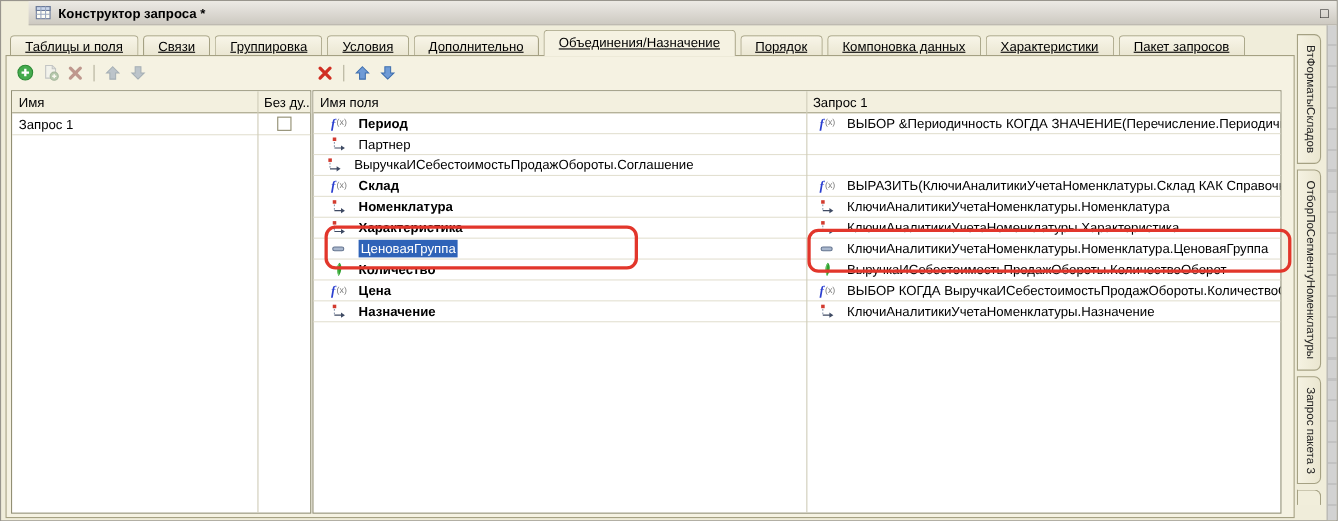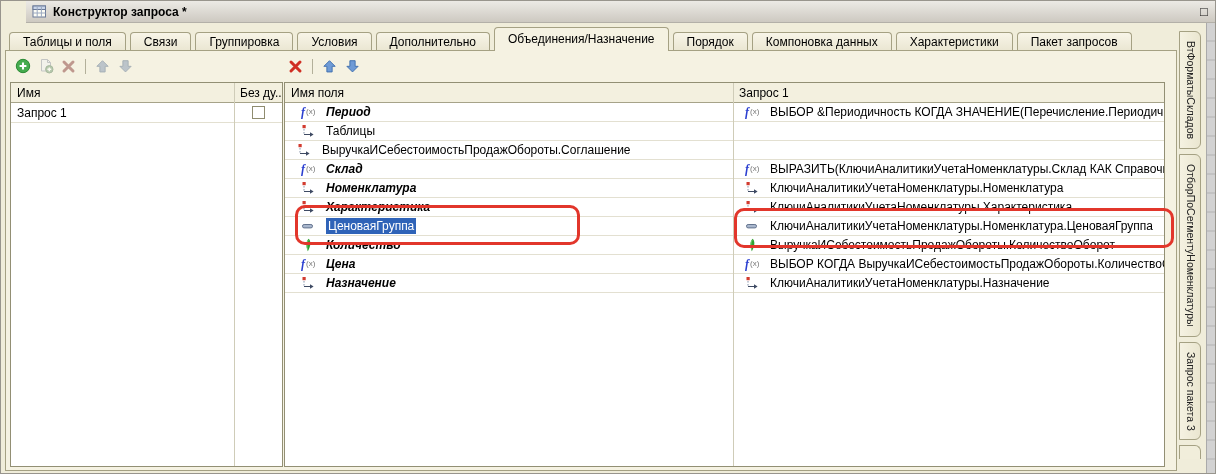--- a/index.html
+++ b/index.html
@@ -13,21 +13,21 @@
     background:linear-gradient(#eceae5,#cdc9c1);border-bottom:1px solid #b3b0a8;
     display:flex;align-items:center;padding:0 6px;margin-left:25px;}
   .title-icon{width:16px;height:16px;margin-right:5px;display:inline-flex;align-items:center;}
   .title-text{font-weight:bold;flex:1;}
   .win-btn{width:20px;text-align:center;font-weight:bold;font-size:13px;color:#111;cursor:default;}
 
   
   .tabbar{position:absolute;left:8px;top:26px;right:44px;height:23px;white-space:nowrap;}
   .tab{display:inline-block;height:20px;line-height:19px;padding:0 13px;margin-right:4px;
     background:linear-gradient(#f8f5e8,#e9e5d0);border:1px solid #a5a183;border-bottom:none;
-    border-radius:4px 4px 0 0;position:relative;top:3px;cursor:default;}
+    border-radius:4px 4px 0 0;position:relative;top:3px;cursor:default;text-decoration:underline;}
   .tab.active{background:#f5f2e2;top:0;height:24px;line-height:23px;z-index:6;}
 
   
   .content{position:absolute;left:4px;top:49px;width:1172px;height:421px;
     background:#f5f2e2;border:1px solid #a5a183;z-index:5;}
 
   
   .toolbar{position:absolute;height:20px;display:flex;align-items:center;gap:6px;}
   .tb-left{left:8px;top:5px;}
   .tb-right{left:281px;top:5px;}
@@ -47,21 +47,21 @@
   .qname{width:223px;padding:3px 0 0 6px;}
   .qchk{flex:1;display:flex;align-items:center;justify-content:center;}
   .checkbox{width:13px;height:13px;border:1px solid #8f8c6f;background:#fff;display:inline-block;}
 
   .frow{display:flex;height:19px;border-bottom:1px solid #e3e0d1;align-items:center;}
   .cell{display:flex;align-items:center;height:100%;overflow:hidden;white-space:nowrap;}
   .c-name{width:448px;padding-left:16px;flex:none;}
   .c-expr{flex:1;padding-left:12px;}
   .icn{display:inline-flex;width:19px;height:15px;align-items:center;justify-content:flex-start;
     margin-right:6px;flex:none;}
-  .b{font-weight:bold;font-style:italic;}
+  .b{font-weight:bold;}
   .sel{background:#2f63b8;color:#fff;padding:1px 2px;}
 
   .fxt{font-family:"Liberation Serif",serif;font-style:italic;font-weight:bold;
     font-size:12px;color:#2b3fd0;line-height:1;}
   .fxx{font-size:8px;color:#777;line-height:1;margin-left:1px;}
 
   
   .vtabs{position:absolute;left:1178px;top:30px;bottom:0;width:26px;}
   .vtab{writing-mode:vertical-rl;background:linear-gradient(90deg,#f5f2e2,#eae6d0);
     border:1px solid #a5a183;border-radius:0 6px 6px 0;padding:9px 3px;margin-bottom:5px;
@@ -194,21 +194,21 @@
           <div class="frow">
             <div class="cell c-name">
               <span class="icn">
                 <svg width="14" height="14" viewBox="0 0 14 14">
                   <rect x="1.5" y="1" width="3.2" height="3.2" fill="#d23b2f"></rect>
                   <path d="M3 5 v5.5" stroke="#8a97ad" stroke-dasharray="1.6,1.4" fill="none"></path>
                   <path d="M3 10.5 h6.5" stroke="#3e4a63" fill="none"></path>
                   <path d="M9 8.2 L12.6 10.5 L9 12.8 Z" fill="#3e4a63"></path>
                 </svg>
               </span>
-              <span class="">Таблицы</span>
+              <span class="">Партнер</span>
             </div>
           </div>
           <div class="frow">
             <div class="cell c-expr">
               <span class="icn">
                 <svg width="14" height="14" viewBox="0 0 14 14">
                   <rect x="1.5" y="1" width="3.2" height="3.2" fill="#d23b2f"></rect>
                   <path d="M3 5 v5.5" stroke="#8a97ad" stroke-dasharray="1.6,1.4" fill="none"></path>
                   <path d="M3 10.5 h6.5" stroke="#3e4a63" fill="none"></path>
                   <path d="M9 8.2 L12.6 10.5 L9 12.8 Z" fill="#3e4a63"></path>

